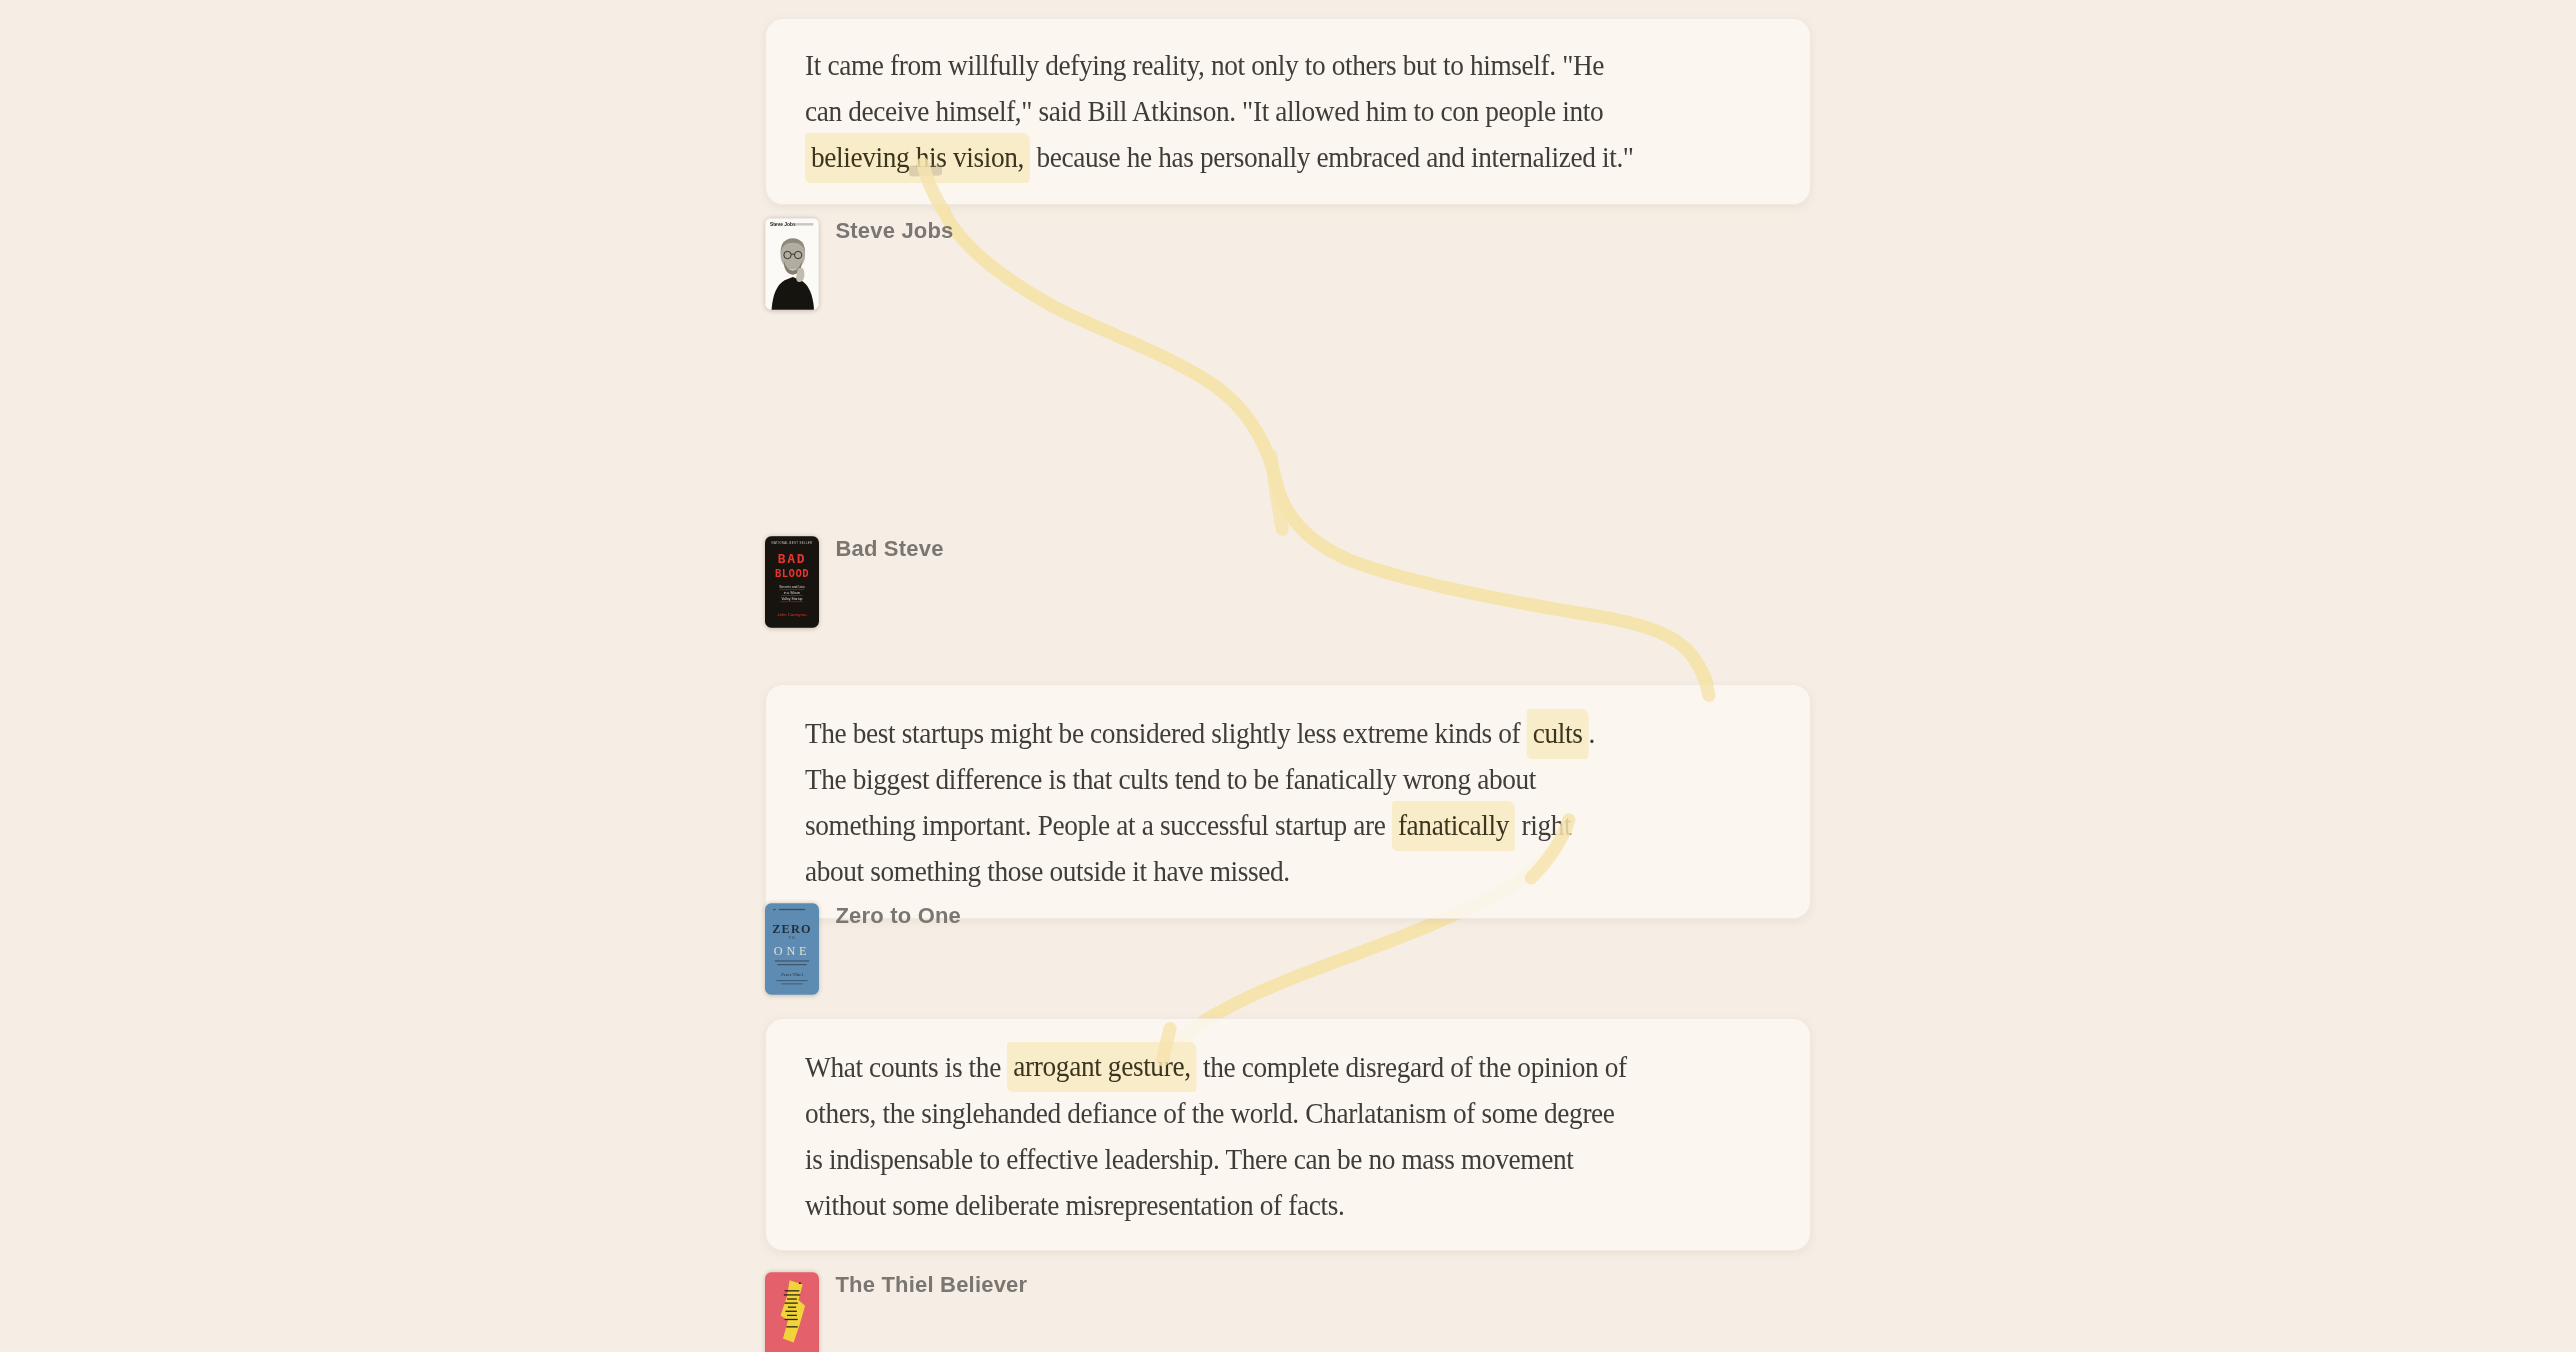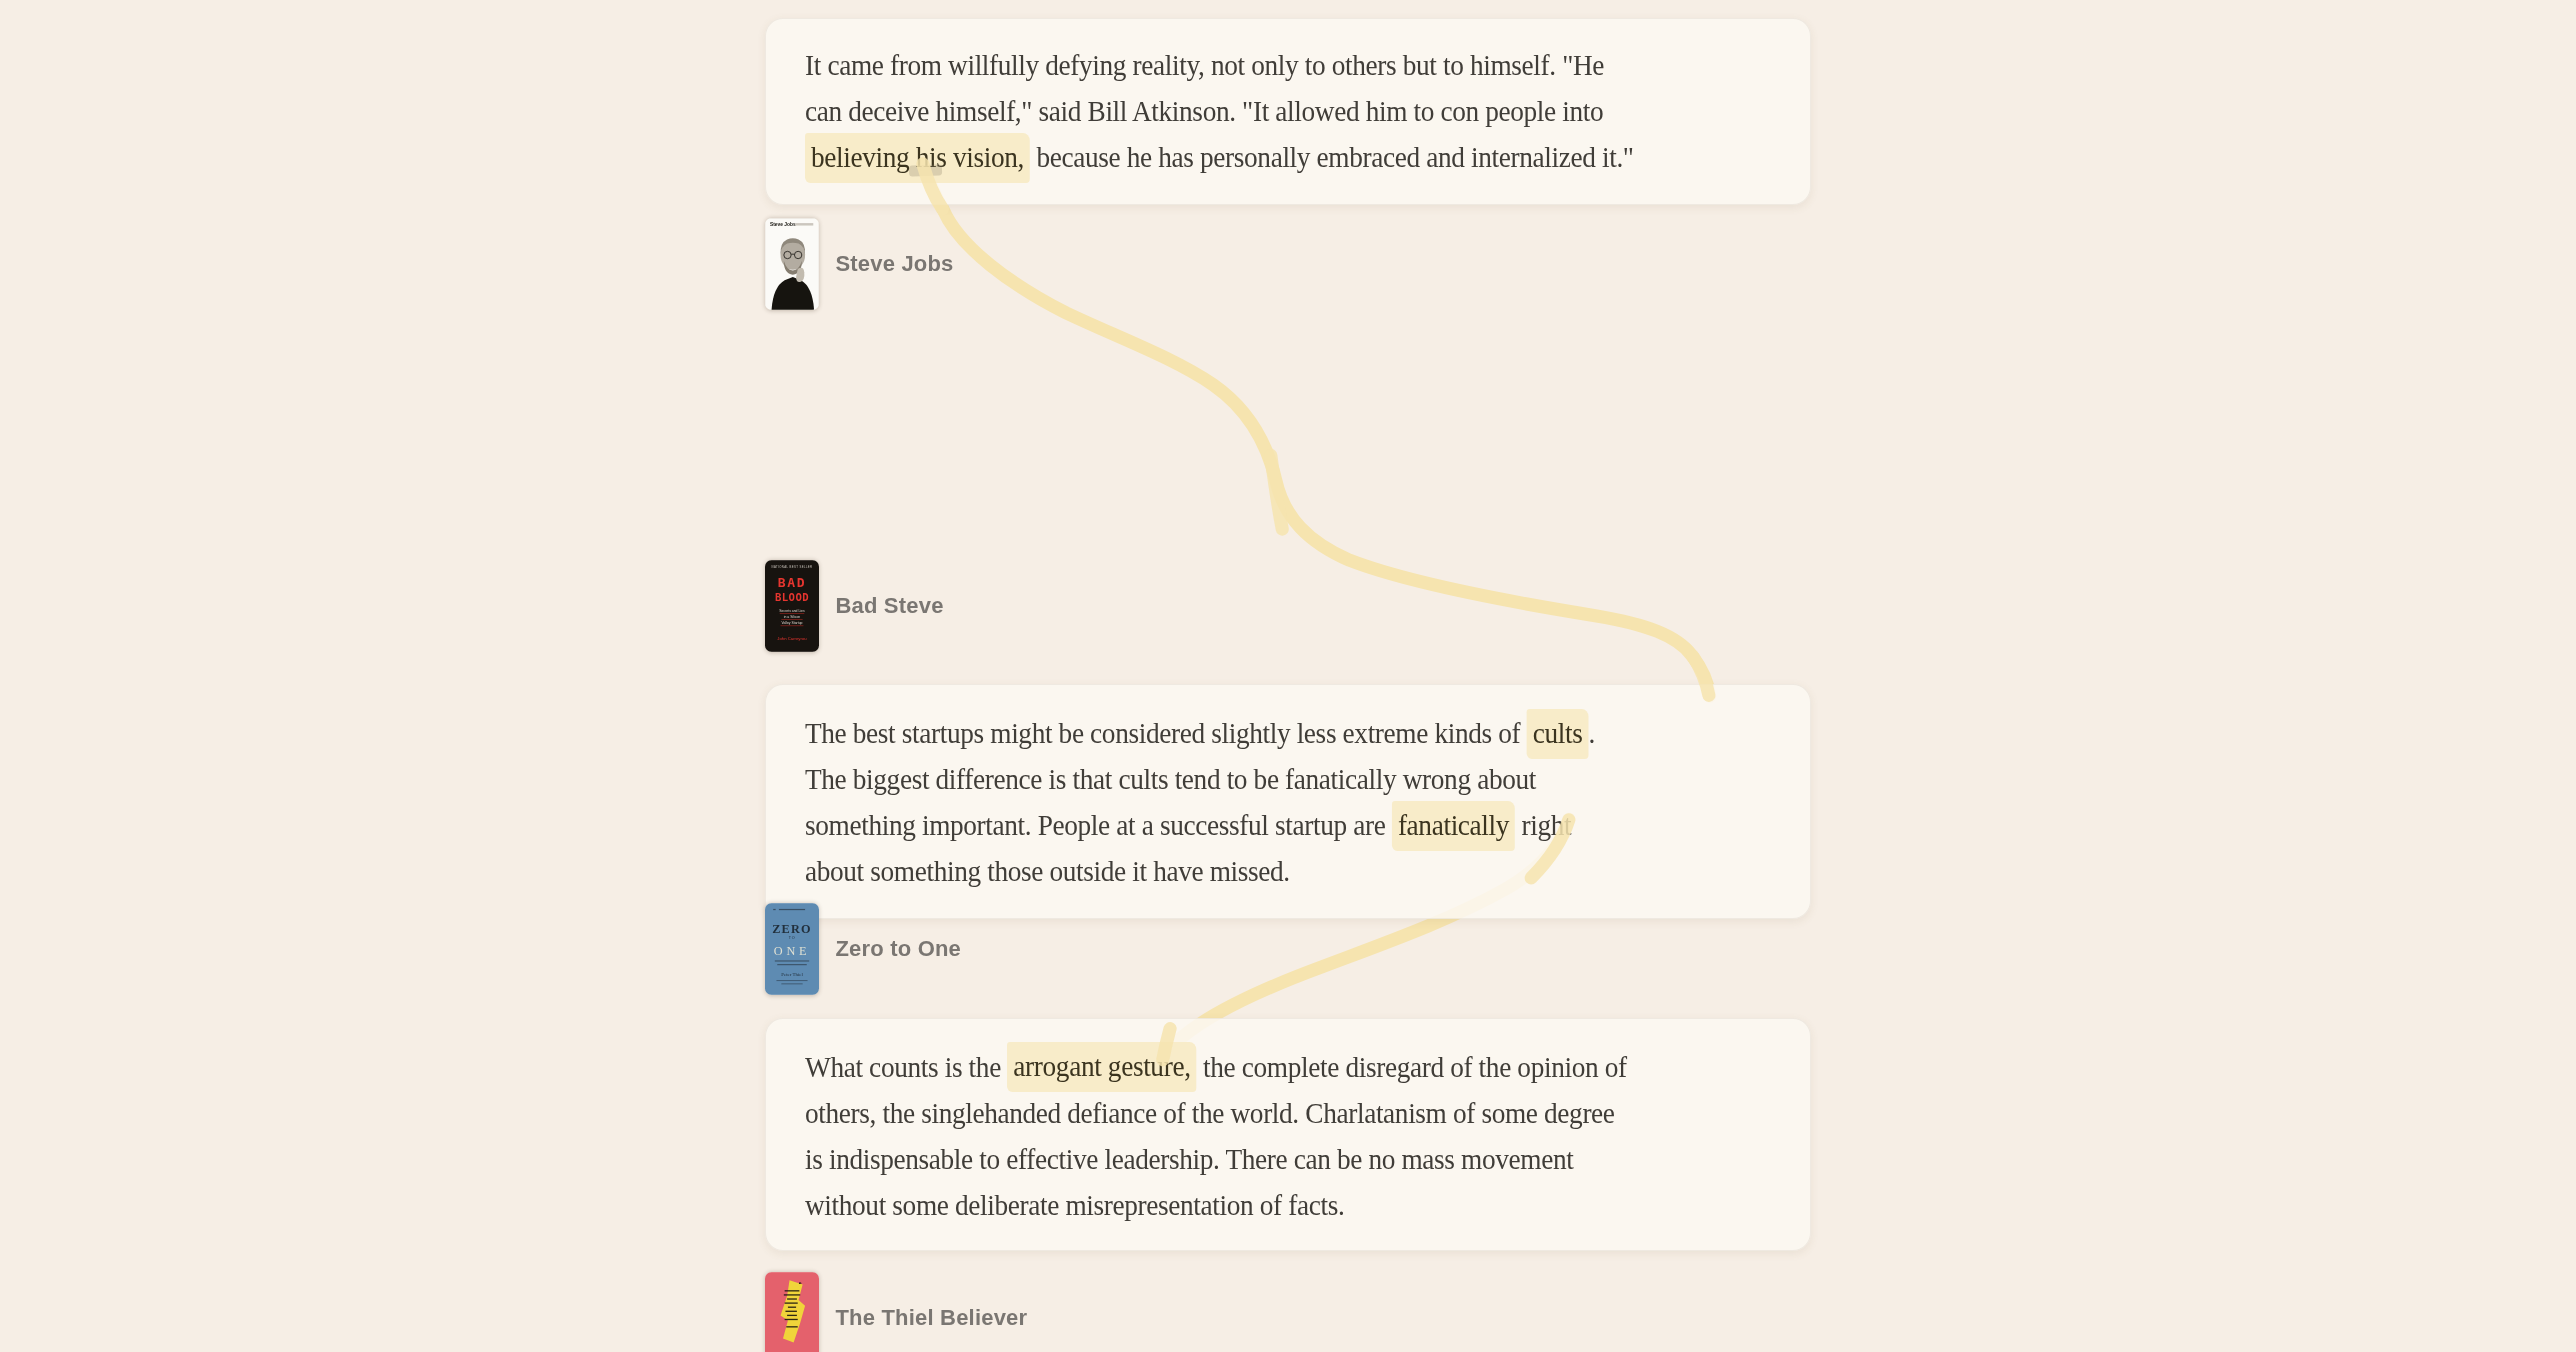--- a/index.html
+++ b/index.html
@@ -42,21 +42,21 @@
   }
   .hl{
     background:var(--highlight_bg);
     color:var(--highlight_text);
     padding:7.4px 6.6px 9.8px 6.6px;
     border-radius:3.3px 7.4px 4.1px 5.7px;
     cursor:pointer;
   }
   .book-row{
     position:absolute;left:765px;height:92px;width:1046px;
-    display:flex;align-items:center;gap:16.4px;
+    display:flex;gap:16.4px;
     z-index:1;cursor:pointer;
   }
   .cover{
     width:54px;height:92px;border-radius:6.6px;overflow:hidden;flex:0 0 auto;
     box-shadow:0 0.8px 4.1px rgba(60,40,20,0.25);
   }
   .cover svg{display:block;}
   .caption{
     font-size:22px;font-weight:600;letter-spacing:0.2px;
     color:var(--caption_text);
@@ -108,21 +108,21 @@
         <line x1="32" y1="44" x2="36" y2="44" stroke="#33302B" stroke-width="1.2"></line>
         <path d="M23 52 Q26 63 34 64 Q42 63 45 52 Q45 68 34 69 Q23 68 23 52 Z" fill="#857D70"></path>
         <path d="M8 112 Q10 84 24 76 L34 72 L44 76 Q58 84 60 112 Z" fill="#16140F"></path>
         <path d="M40 62 Q47 58 48 66 Q49 76 43 78 Q38 79 38 72 Z" fill="#C2BBAF"></path>
       </svg>
     </div>
     <div class="caption">Steve Jobs</div>
   </div>
 
 
-  <div class="book-row" style="top:560px">
+  <div class="book-row" style="top:536px">
     <div class="cover">
       <svg width="54" height="92" viewBox="0 0 66 112">
         <rect x="0" y="0" width="66" height="112" fill="#17130F"></rect>
         <text x="33" y="9" text-anchor="middle" font-size="3.4" letter-spacing="0.5" fill="#CFC9C1">NATIONAL BEST SELLER</text>
         <text x="33" y="33" text-anchor="middle" font-size="16" font-weight="bold" letter-spacing="2" font-family="DejaVu Sans Mono, monospace" fill="#E7352F">BAD</text>
         <text x="33" y="50" text-anchor="middle" font-size="13" font-weight="bold" letter-spacing="0.5" font-family="DejaVu Sans Mono, monospace" fill="#E7352F">BLOOD</text>
         <text x="33" y="63" text-anchor="middle" font-size="4.2" fill="#DFD9D1">Secrets and Lies</text>
         <rect x="18" y="64.8" width="30" height="0.8" fill="#9C251E"></rect>
         <text x="33" y="70.5" text-anchor="middle" font-size="4.2" fill="#DFD9D1">in a Silicon</text>
         <rect x="20" y="72.3" width="26" height="0.8" fill="#9C251E"></rect>

